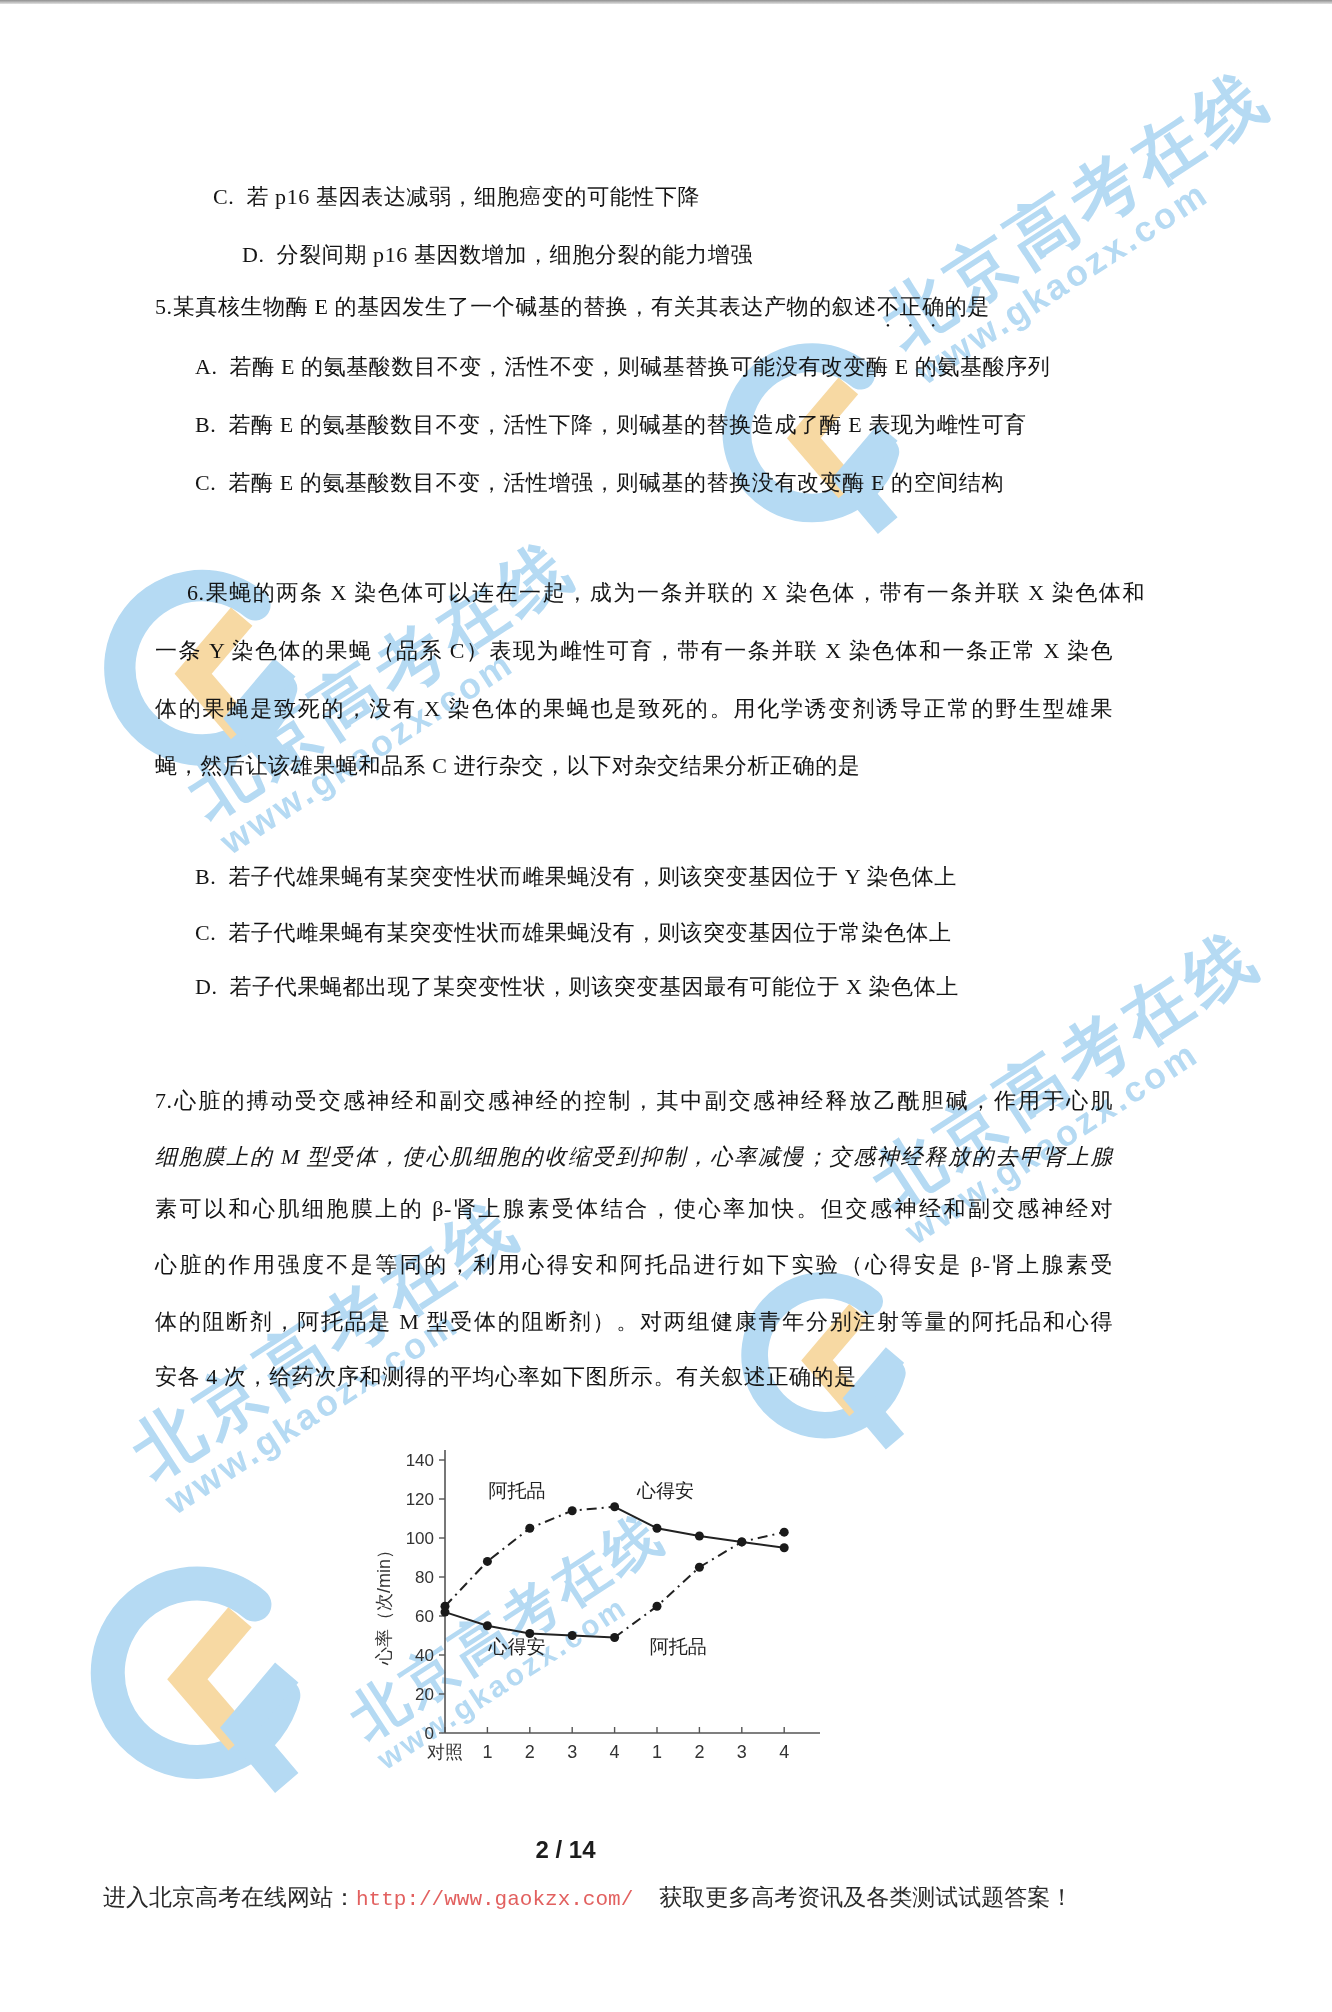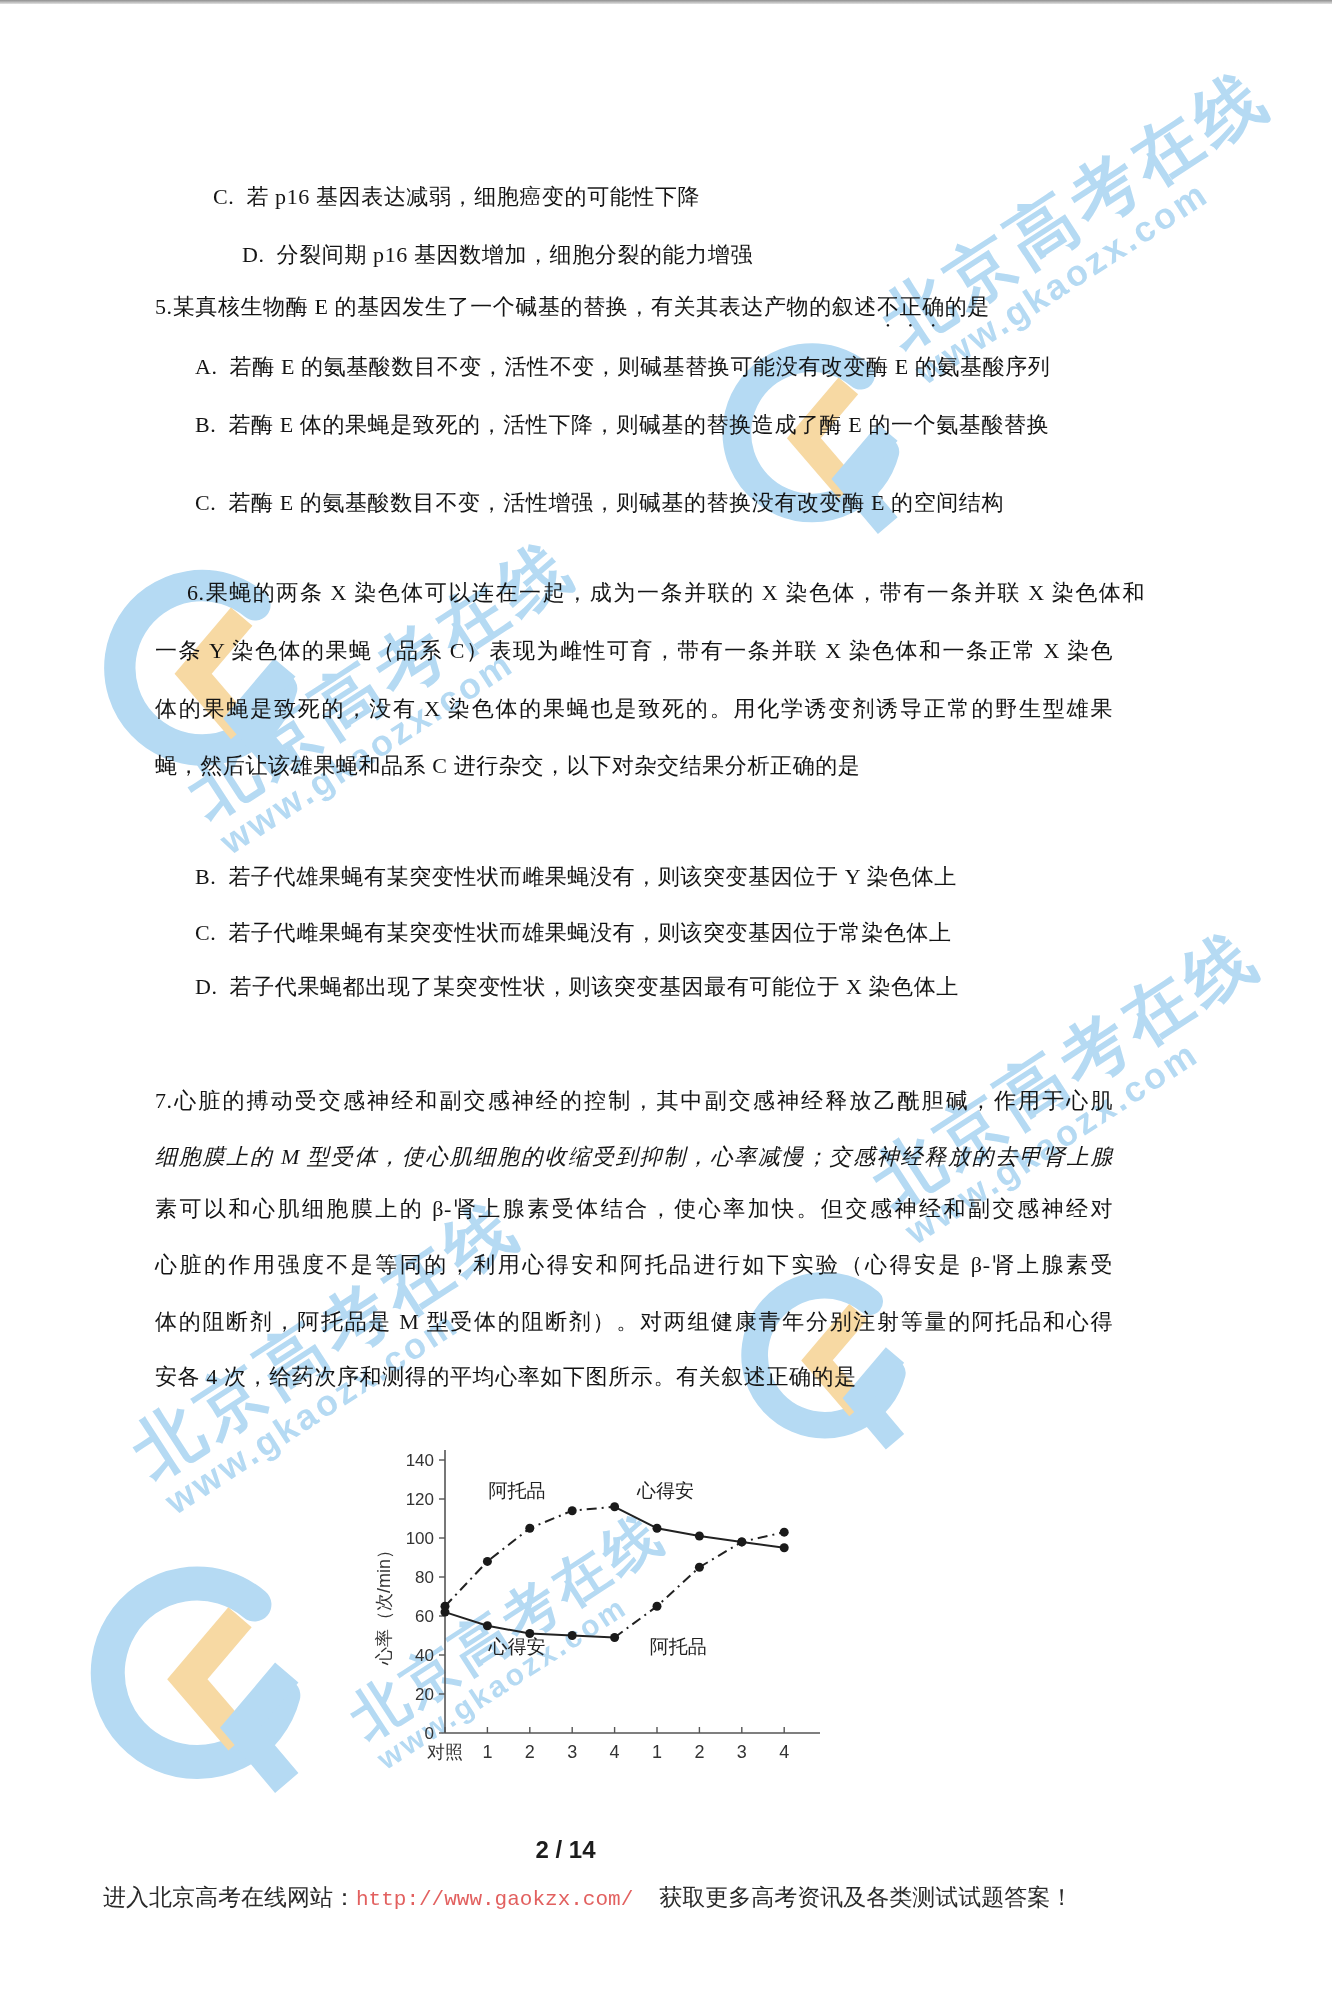--- a/index.html
+++ b/index.html
@@ -88,22 +88,22 @@
     <path d="M 217 70 A 105 105 0 1 0 251 177" fill="none" stroke="#b5daf3" stroke-width="40" stroke-linecap="round"></path>
     <path d="M 200 85 L 138 158 L 200 230" fill="none" stroke="#f7d9a3" stroke-width="36"></path>
     <path d="M 255 150 L 200 215 L 255 280" fill="none" stroke="#b5daf3" stroke-width="36"></path>
   </svg>
 
   <div class="line opt5" style="top:182px;"><span class="lbl">C.</span><span>若 p16 基因表达减弱，细胞癌变的可能性下降</span></div>
   <div class="line opt5" style="top:240px;margin-left:29px;"><span class="lbl">D.</span><span>分裂间期 p16 基因数增加，细胞分裂的能力增强</span></div>
 
   <div class="line stem" style="top:292px;"><span>5.某真核生物酶 E 的基因发生了一个碱基的替换，有关其表达产物的叙述</span><span class="emph">不正确</span><span>的是</span></div>
   <div class="line opt" style="top:352px;"><span class="lbl">A.</span><span>若酶 E 的氨基酸数目不变，活性不变，则碱基替换可能没有改变酶 E 的氨基酸序列</span></div>
-  <div class="line opt" style="top:410px;"><span class="lbl">B.</span><span>若酶 E 体的果蝇是致死的，活性下降，则碱基的替换造成了酶 E 的一个氨基酸替换</span></div>
-  <div class="line opt" style="top:488px;"><span class="lbl">C.</span><span>若酶 E 的氨基酸数目不变，活性增强，则碱基的替换没有改变酶 E 的空间结构</span></div>
+  <div class="line opt" style="top:410px;"><span class="lbl">B.</span><span>若酶 E 的氨基酸数目不变，活性下降，则碱基的替换造成了酶 E 表现为雌性可育</span></div>
+  <div class="line opt" style="top:468px;"><span class="lbl">C.</span><span>若酶 E 的氨基酸数目不变，活性增强，则碱基的替换没有改变酶 E 的空间结构</span></div>
 
   <div class="line stem fill" style="top:578px;margin-left:32px;">6.果蝇的两条 X 染色体可以连在一起，成为一条并联的 X 染色体，带有一条并联 X 染色体和</div>
   <div class="line cont fill" style="top:636px;">一条 Y 染色体的果蝇（品系 C）表现为雌性可育，带有一条并联 X 染色体和一条正常 X 染色</div>
   <div class="line cont fill" style="top:694px;">体的果蝇是致死的，没有 X 染色体的果蝇也是致死的。用化学诱变剂诱导正常的野生型雄果</div>
   <div class="line cont" style="top:751px;">蝇，然后让该雄果蝇和品系 C 进行杂交，以下对杂交结果分析正确的是</div>
   <div class="line opt" style="top:862px;"><span class="lbl">B.</span><span>若子代雄果蝇有某突变性状而雌果蝇没有，则该突变基因位于 Y 染色体上</span></div>
   <div class="line opt" style="top:918px;"><span class="lbl">C.</span><span>若子代雌果蝇有某突变性状而雄果蝇没有，则该突变基因位于常染色体上</span></div>
   <div class="line opt" style="top:972px;"><span class="lbl">D.</span><span>若子代果蝇都出现了某突变性状，则该突变基因最有可能位于 X 染色体上</span></div>
 
   <div class="line stem fill" style="top:1086px;">7.心脏的搏动受交感神经和副交感神经的控制，其中副交感神经释放乙酰胆碱，作用于心肌</div>

